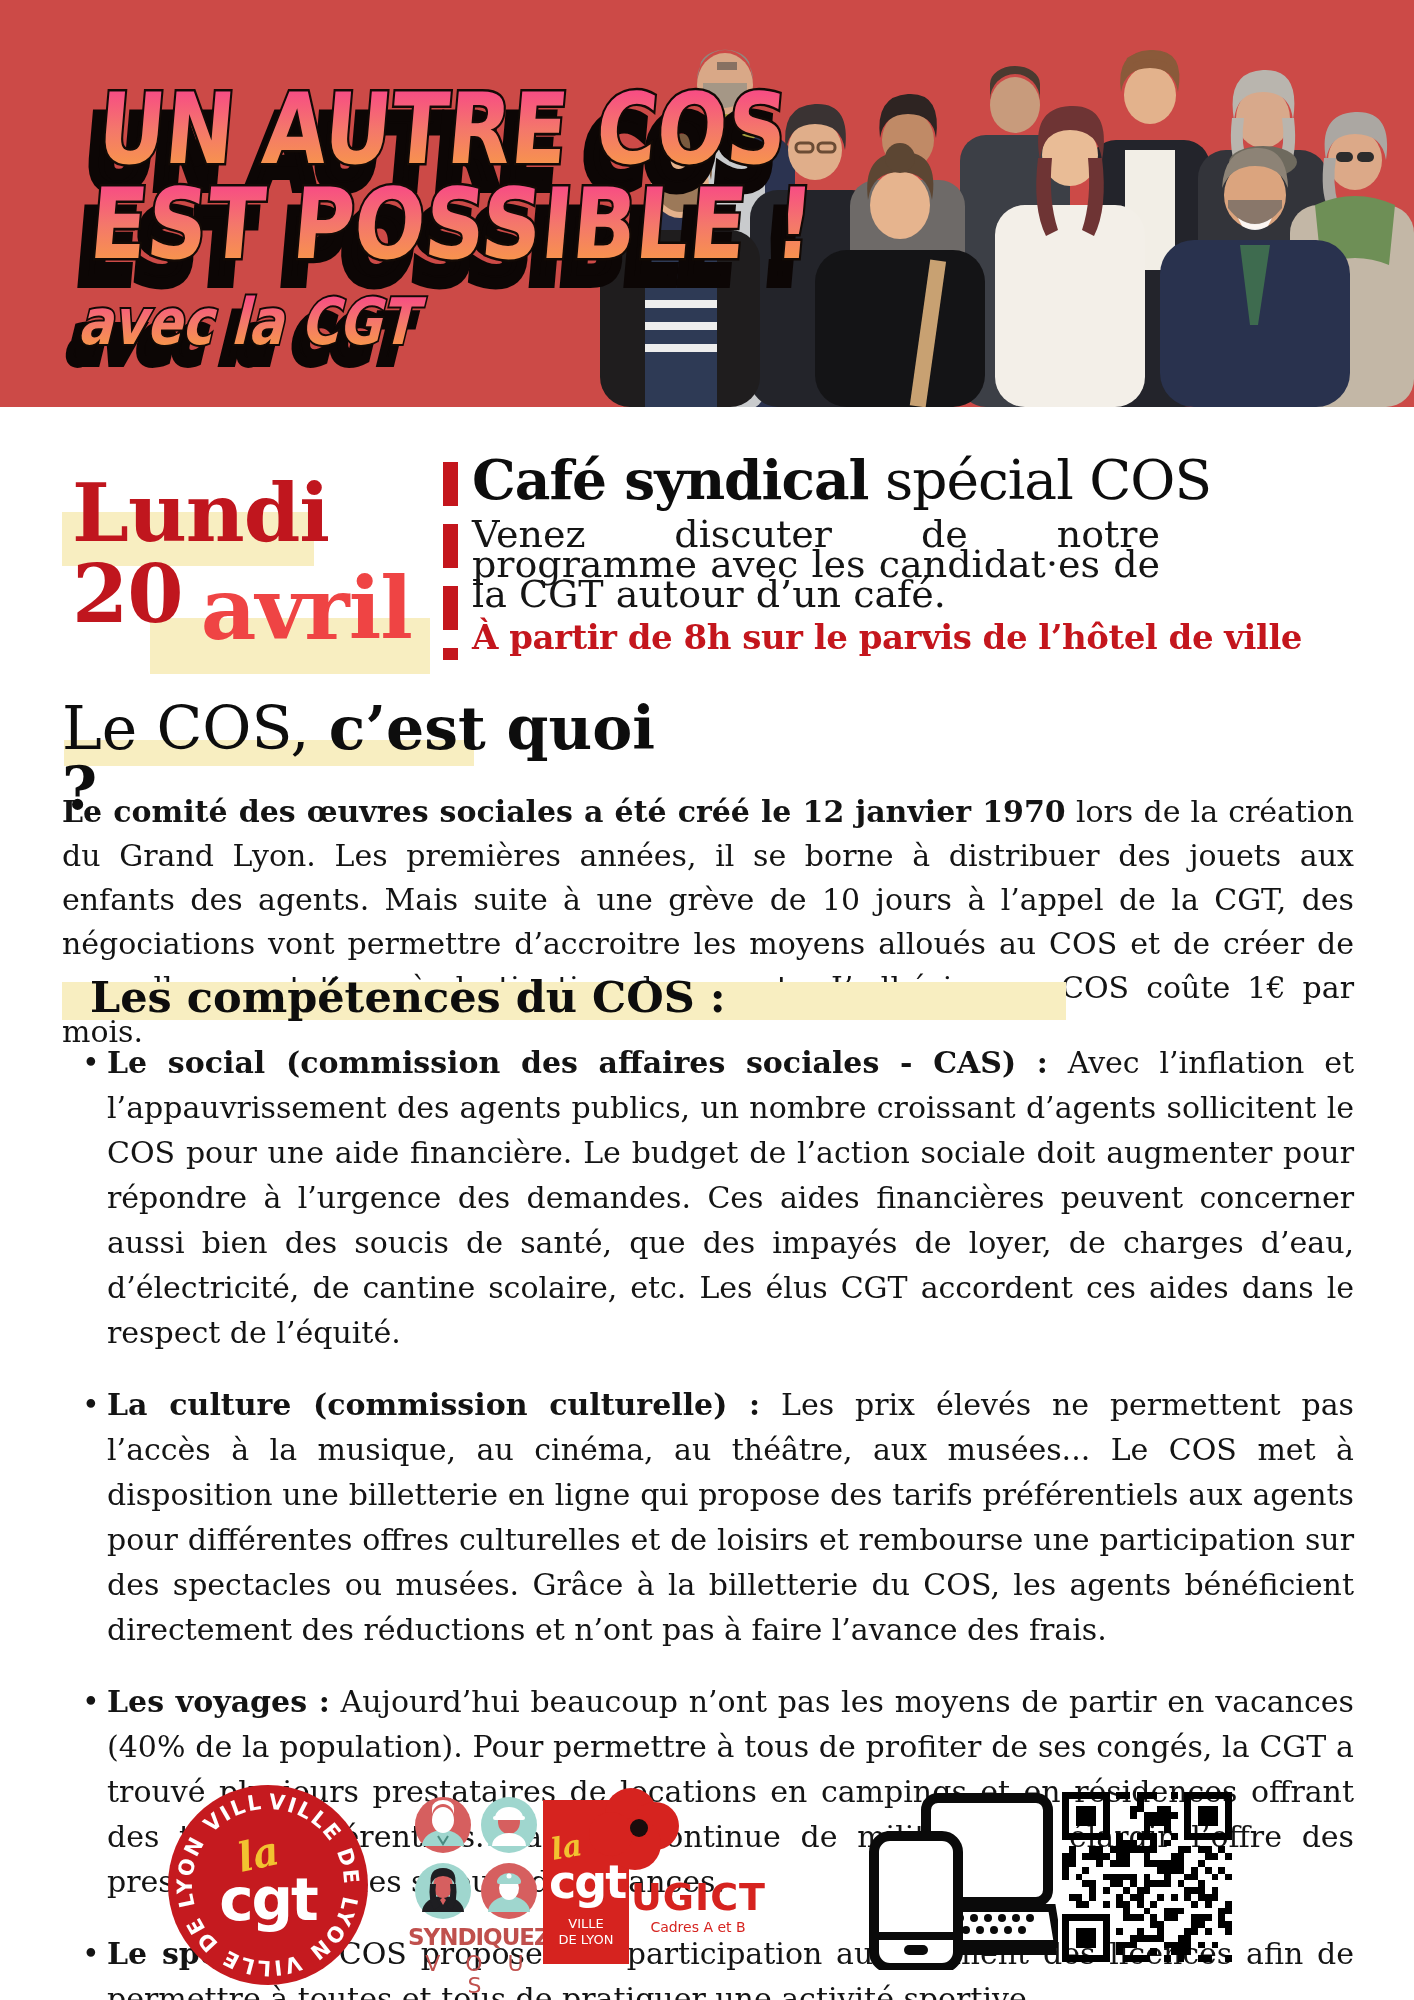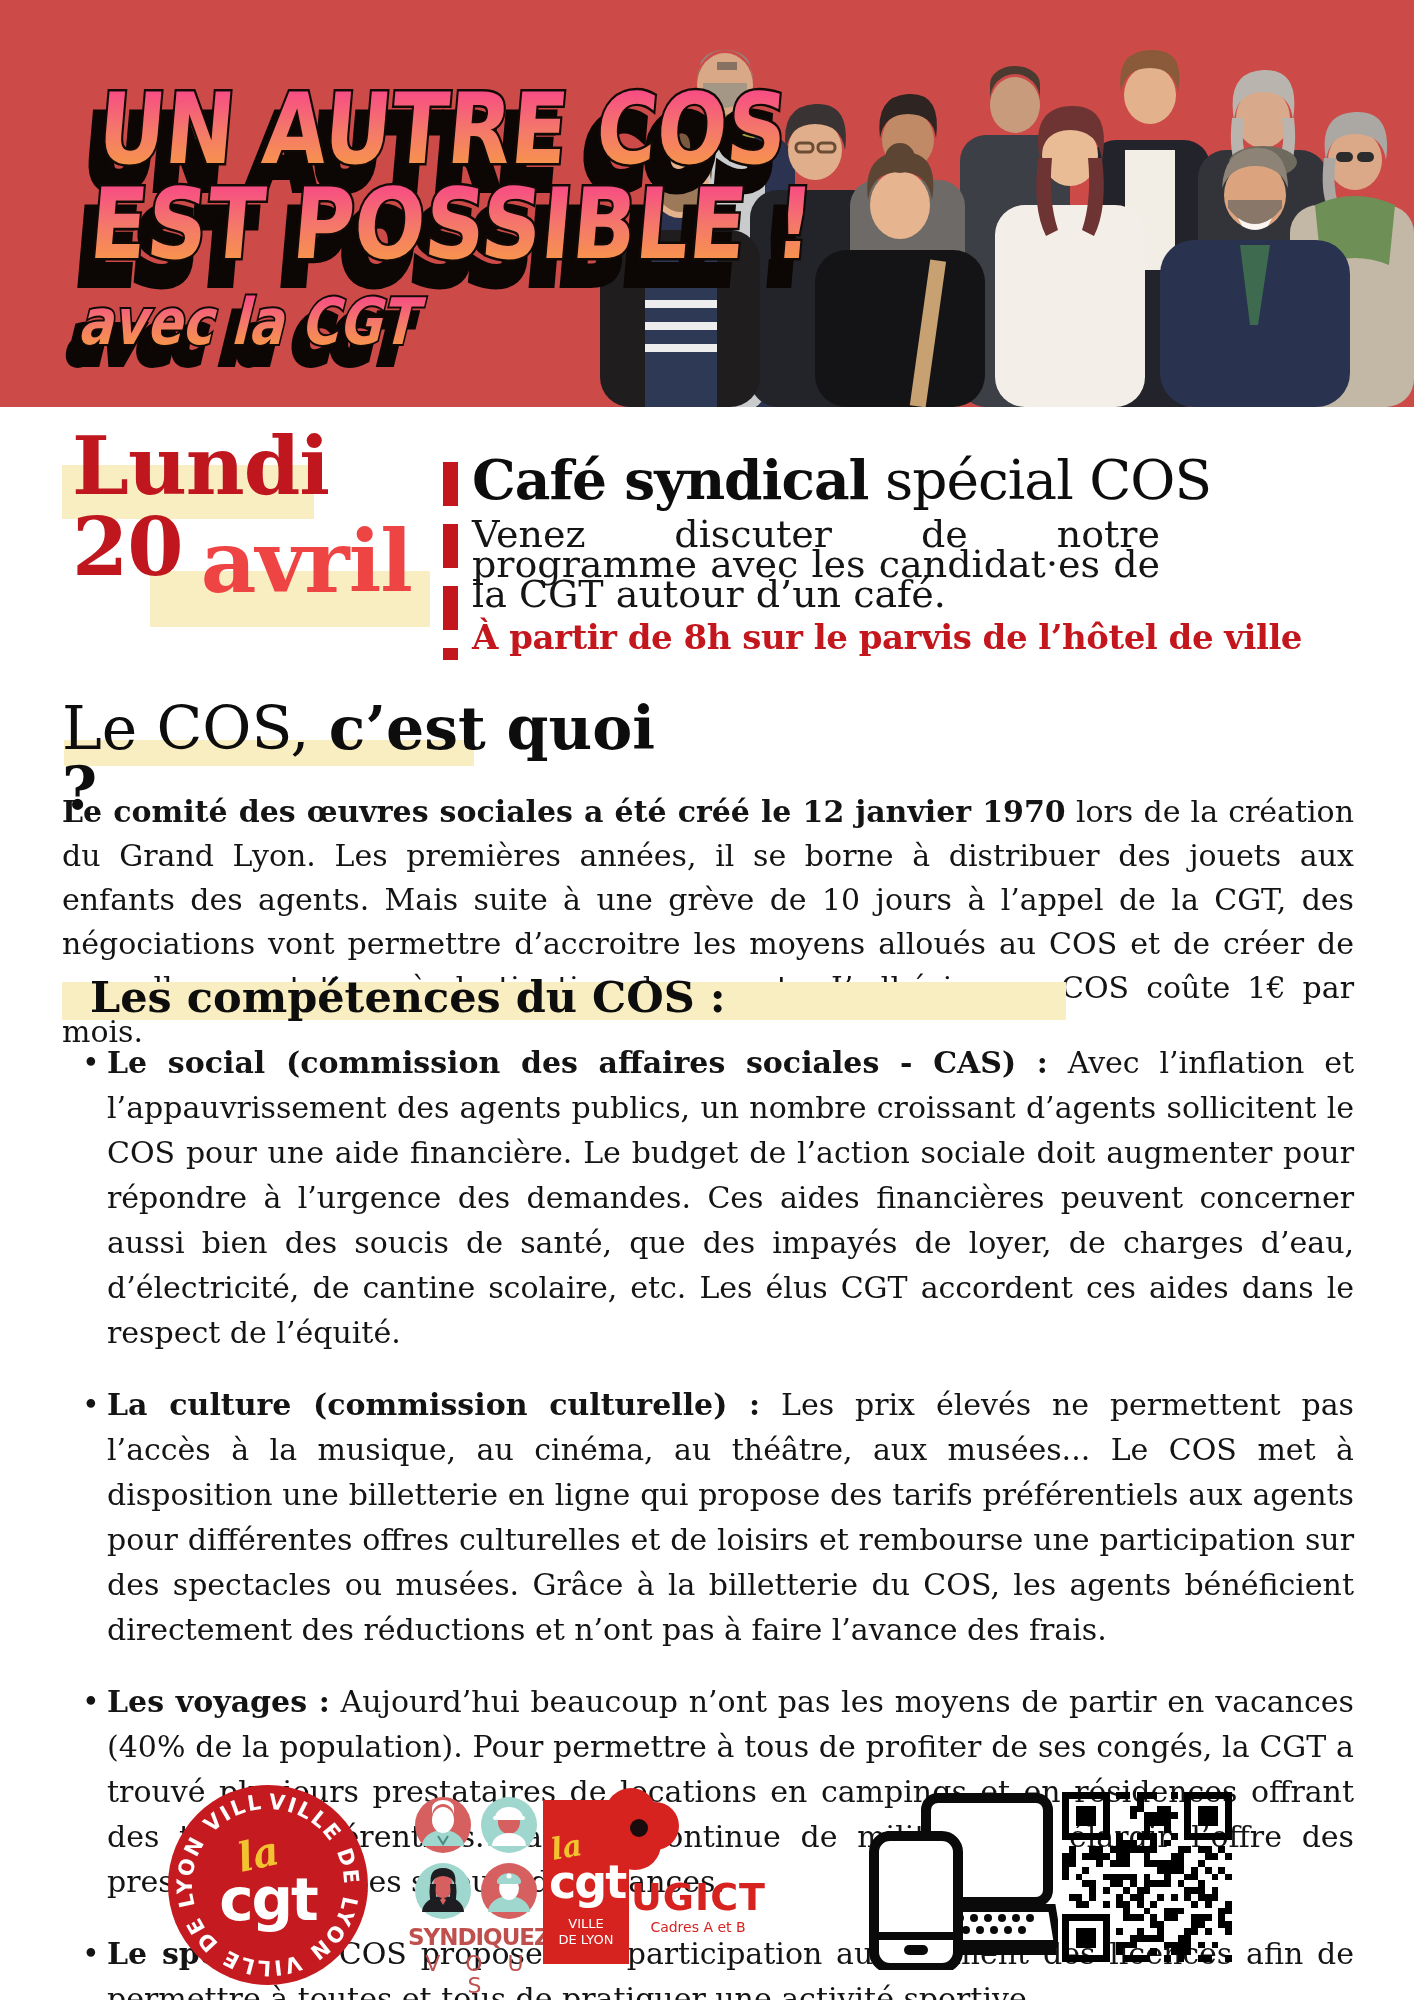--- a/index.html
+++ b/index.html
@@ -5,21 +5,21 @@
   html,body{margin:0;padding:0;background:#e8e8e8;}
   .page{position:relative;width:1414px;height:2000px;background:#ffffff;overflow:hidden;
         font-family:"DejaVu Serif",serif;color:#111;}
   .abs{position:absolute;}
 
   
   .banner{position:absolute;left:0;top:0;width:1414px;height:407px;background:#CC4A47;}
   .banner svg{position:absolute;left:0;top:0;}
 
   
-  .dateblock{position:absolute;left:62px;top:425px;width:368px;height:210px;}
+  .dateblock{position:absolute;left:62px;top:472px;width:368px;height:210px;}
   .hl{position:absolute;background:#F8EEC1;z-index:0;}
   .date-l1{position:absolute;left:10px;top:0;font-size:81px;font-weight:bold;color:#C0161E;
            line-height:1;z-index:1;letter-spacing:-1px;}
   .date-l2{position:absolute;right:18px;top:94px;font-size:86px;font-weight:bold;color:#ef4444;
            line-height:1;z-index:1;letter-spacing:-1px;}
   .dashline{position:absolute;left:443px;top:462px;width:15px;height:198px;
             background:repeating-linear-gradient(to bottom,#C4161D 0 44px,transparent 44px 62px);}
 
   
   .eventblock{position:absolute;left:472px;top:450px;width:810px;}

